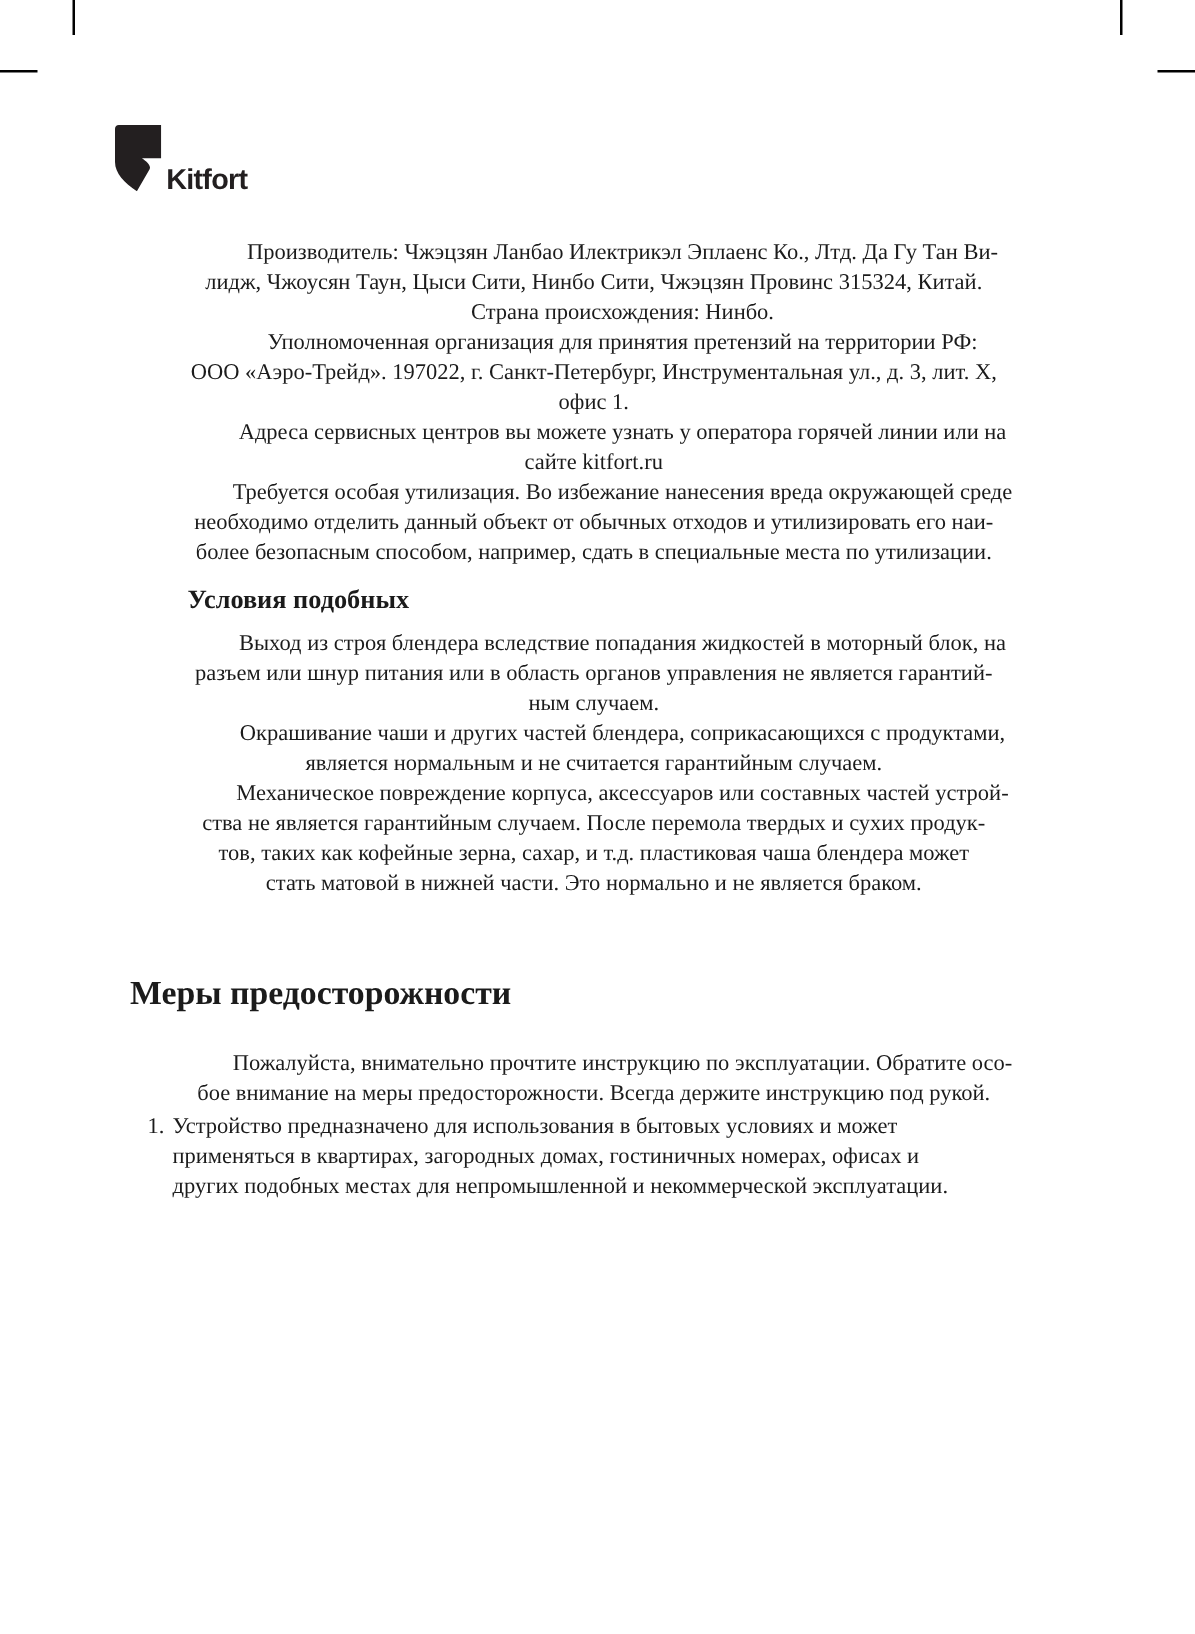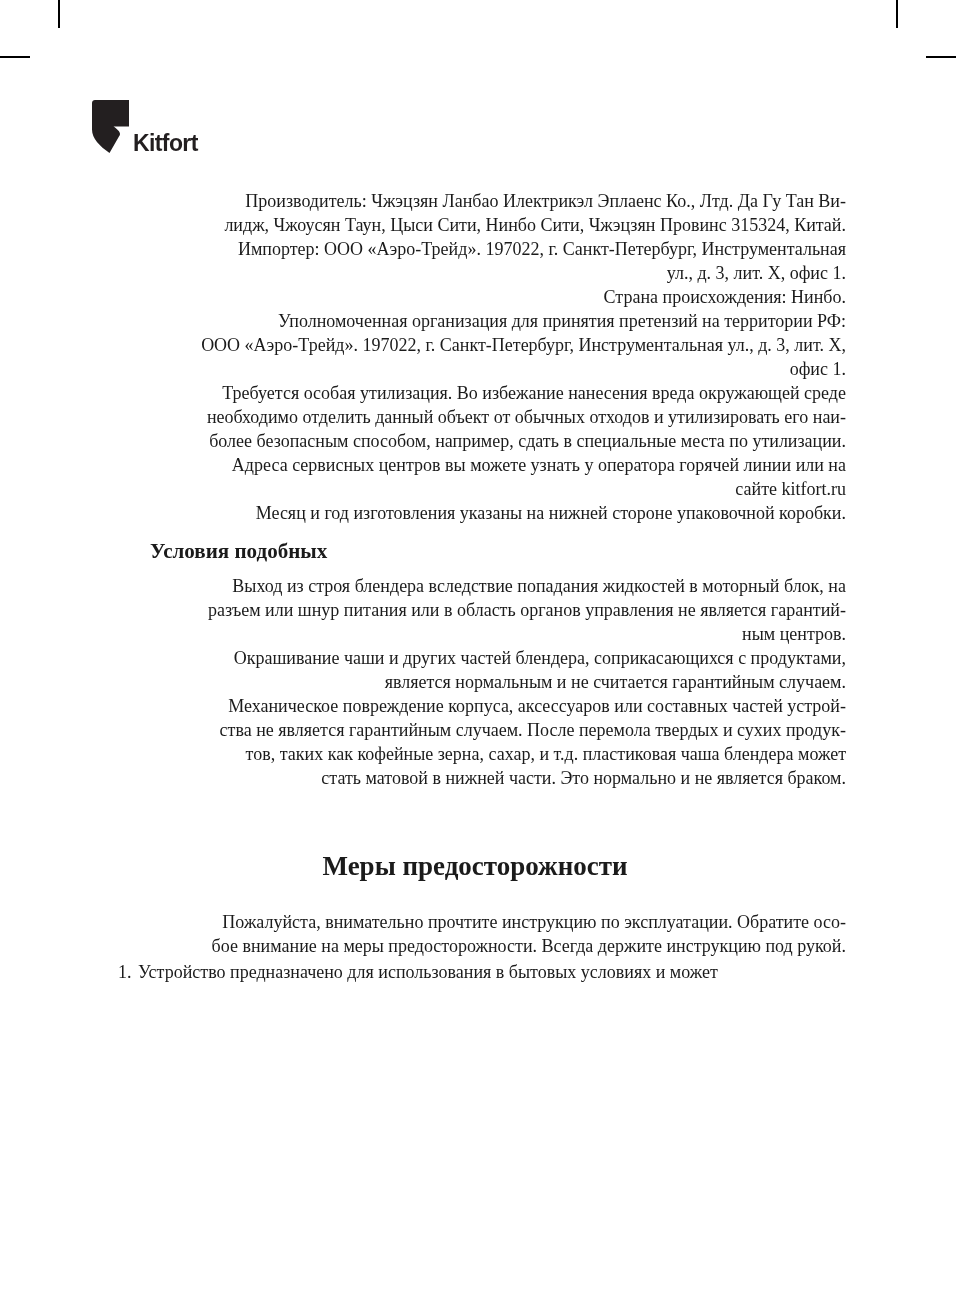--- a/index.html
+++ b/index.html
@@ -46,34 +46,34 @@
     position: absolute;
     left: 104px;
     top: 189px;
     width: 742px;
     font-size: 18px;
     line-height: 24px;
   }
   .para {
     white-space: pre-line;
     text-indent: 46px;
-    text-align: right;
+    text-align: center;
   }
   .subheading {
     font-weight: bold;
     text-indent: 46px;
     margin-top: 14px;
     white-space: pre-line;
   }
   .after-heading { margin-top: 11px; }
   .main-title {
     font-size: 27px;
     line-height: 34px;
     font-weight: bold;
-    text-align: center;
+    text-align: left;
     margin-top: 59px;
     text-indent: 0;
   }
   .intro { margin-top: 27px; }
   .list-item { display: flex; margin-top: 2px; }
   .list-num { flex: none; width: 34px; padding-left: 14px; }
   .list-text { flex: 1; white-space: pre-line; }
 
   .page-number {
     position: absolute;
@@ -106,38 +106,35 @@
            C7.5 46 0 38.5 0 29.5
            L0 3 C0 1.3 1.3 0 3 0 Z"></path>
     </svg>
     <span class="logo-text">Kitfort</span>
   </div>
 
   <div class="content">
 
     <p class="para">Производитель: Чжэцзян Ланбао Илектрикэл Эплаенс Ко., Лтд. Да Гу Тан Ви-
 лидж, Чжоусян Таун, Цыси Сити, Нинбо Сити, Чжэцзян Провинс 315324, Китай.</p>
-    <p class="para">Импортер: ООО «Аэро-Трейд». 197022, г. Санкт-Петербург, Инструментальная
-ул., д. 3, лит. Х, офис 1.</p>
     <p class="para">Страна происхождения: Нинбо.</p>
     <p class="para">Уполномоченная организация для принятия претензий на территории РФ:
 ООО «Аэро-Трейд». 197022, г. Санкт-Петербург, Инструментальная ул., д. 3, лит. Х,
 офис 1.</p>
+    <p class="para">Адреса сервисных центров вы можете узнать у оператора горячей линии или на
+сайте kitfort.ru</p>
     <p class="para">Требуется особая утилизация. Во избежание нанесения вреда окружающей среде
 необходимо отделить данный объект от обычных отходов и утилизировать его наи-
 более безопасным способом, например, сдать в специальные места по утилизации.</p>
-    <p class="para">Адреса сервисных центров вы можете узнать у оператора горячей линии или на
-сайте kitfort.ru</p>
-    <p class="para">Месяц и год изготовления указаны на нижней стороне упаковочной коробки.</p>
 
     <h3 class="subheading">Условия подобных</h3>
 
     <p class="para after-heading">Выход из строя блендера вследствие попадания жидкостей в моторный блок, на
 разъем или шнур питания или в область органов управления не является гарантий-
-ным центров.</p>
+ным случаем.</p>
     <p class="para">Окрашивание чаши и других частей блендера, соприкасающихся с продуктами,
 является нормальным и не считается гарантийным случаем.</p>
     <p class="para">Механическое повреждение корпуса, аксессуаров или составных частей устрой-
 ства не является гарантийным случаем. После перемола твердых и сухих продук-
 тов, таких как кофейные зерна, сахар, и т.д. пластиковая чаша блендера может
 стать матовой в нижней части. Это нормально и не является браком.</p>
 
     <h1 class="main-title">Меры предосторожности</h1>
 
     <p class="para intro">Пожалуйста, внимательно прочтите инструкцию по эксплуатации. Обратите осо-

